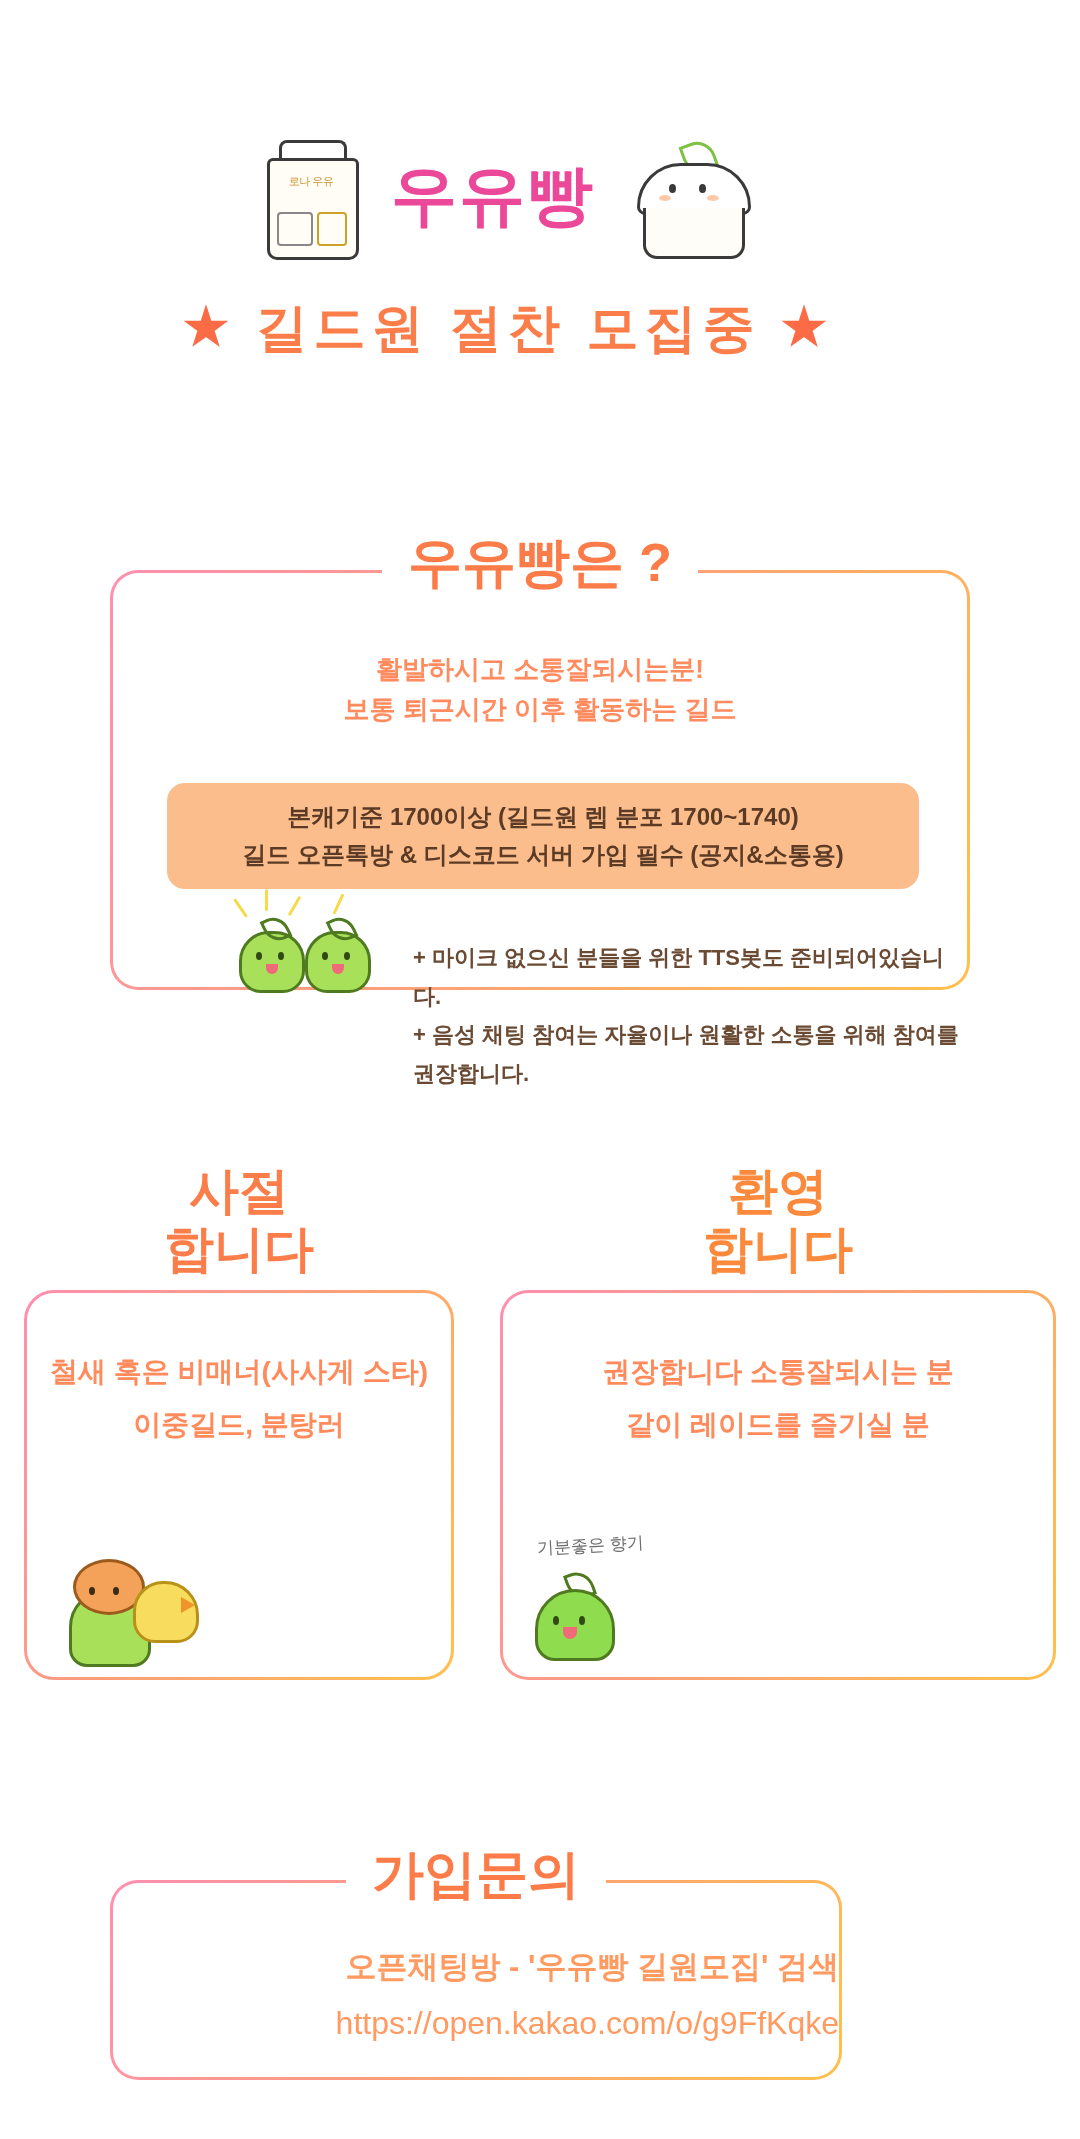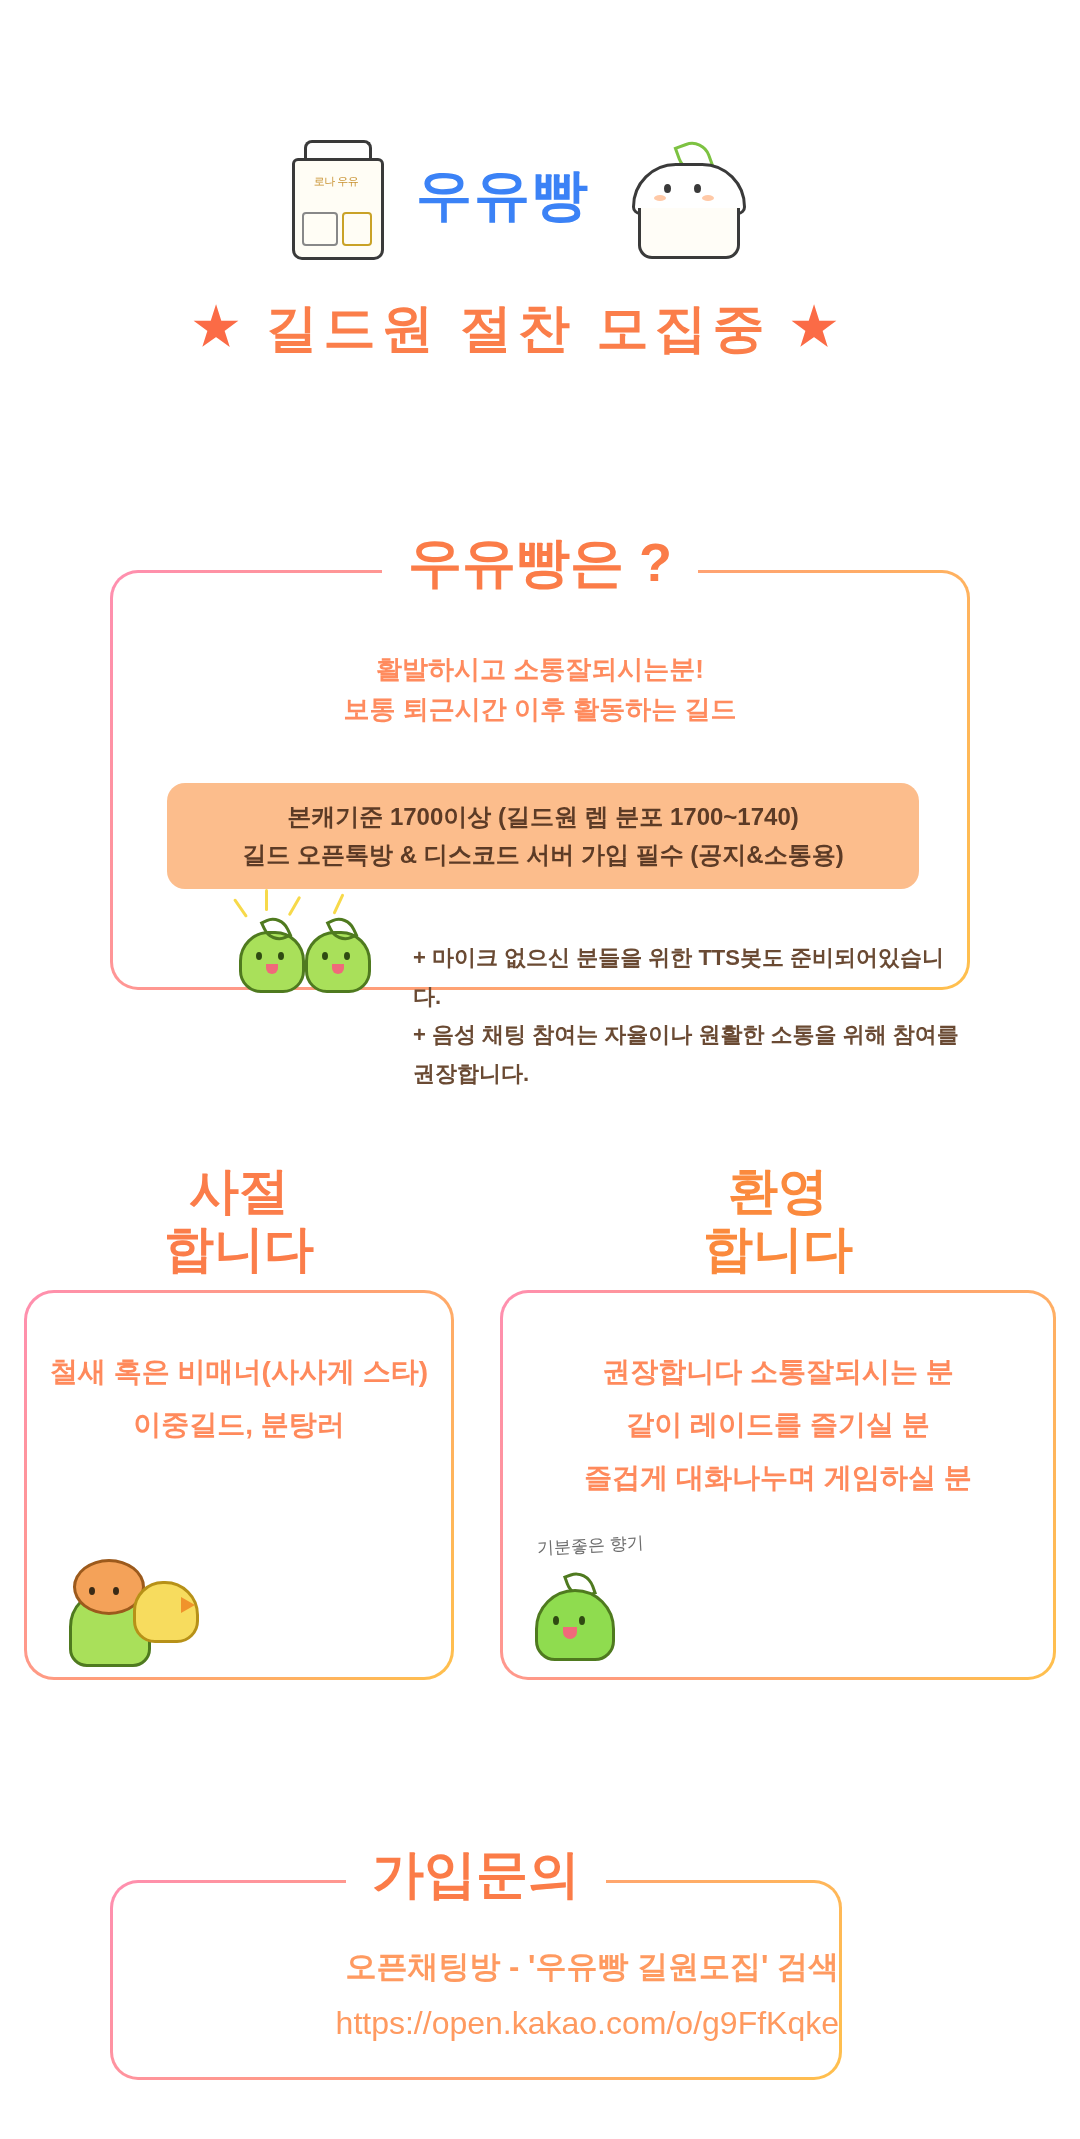--- a/index.html
+++ b/index.html
@@ -18,35 +18,35 @@
   .page {
     position: absolute;
     inset: 0;
     background: #ffffff;
   }
 
   
   .header {
     position: absolute;
     top: 120px;
-    left: 10px;
+    left: 0;
     width: 1016px;
     text-align: center;
   }
   .title-row {
     display: flex;
     align-items: center;
     justify-content: center;
     gap: 26px;
     height: 150px;
   }
   .main-title {
-    font-size: 56px;
-    font-weight: bold;
-    color: #3b82f6;
+    font-size: 66px;
+    font-weight: bold;
+    color: #ec4899;
     letter-spacing: 2px;
     line-height: 1;
     white-space: nowrap;
   }
   .subtitle {
     margin-top: 24px;
     font-size: 52px;
     font-weight: bold;
     color: #fb7e4a;
     letter-spacing: 6px;
@@ -557,21 +557,20 @@
       <div class="beak"></div>
     </div>
   </div>
 
   <div class="card card-grad" id="welcome-card">
     <div class="dual-title">환영
 합니다</div>
     <div class="dual-lines">
       <div>권장합니다 소통잘되시는 분</div>
       <div>같이 레이드를 즐기실 분</div>
-      <div>즐겁게 대화나누며 게임하실 분</div>
     </div>
     <div class="blob">
       <div class="blob-caption">기분좋은 향기</div>
       <div class="b-leaf"></div>
       <div class="b-body"></div>
       <div class="b-eye l"></div>
       <div class="b-eye r"></div>
       <div class="b-mouth"></div>
     </div>
   </div>

